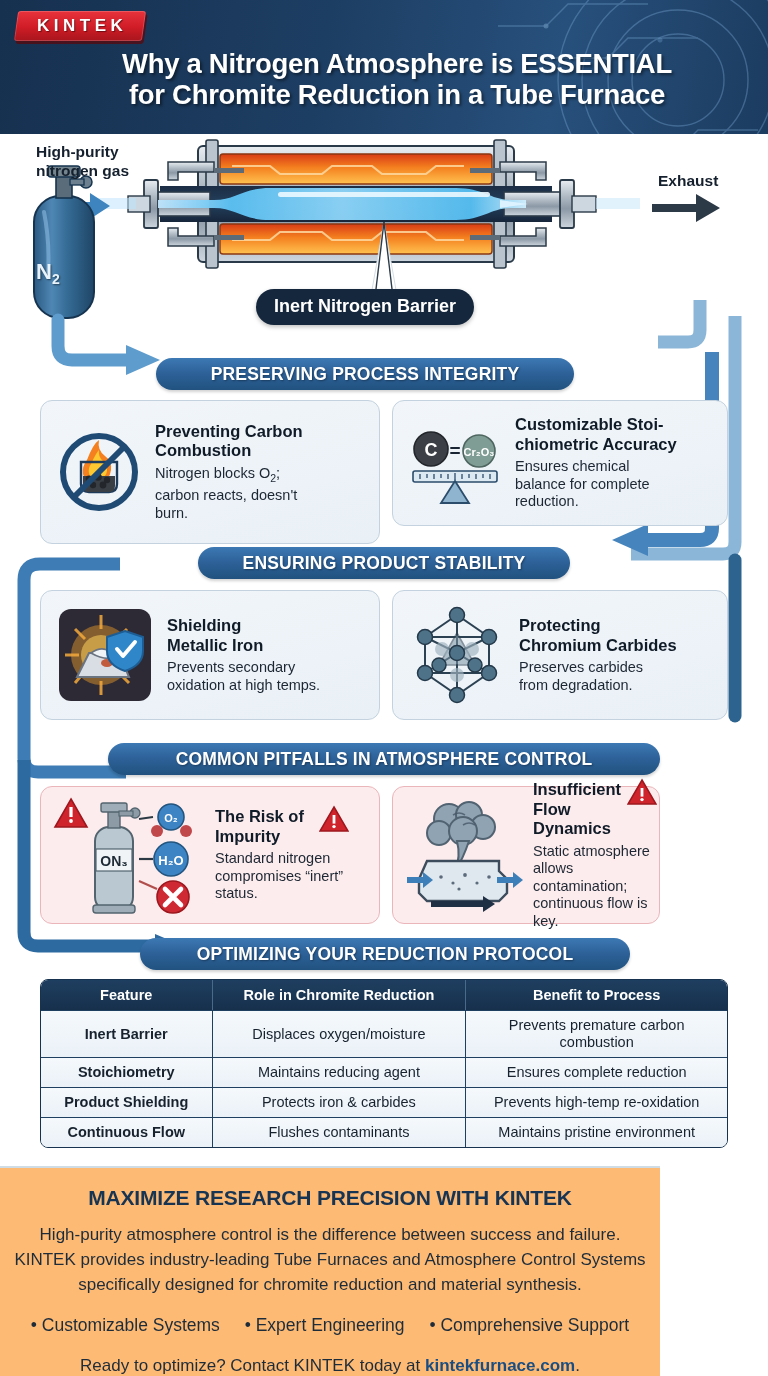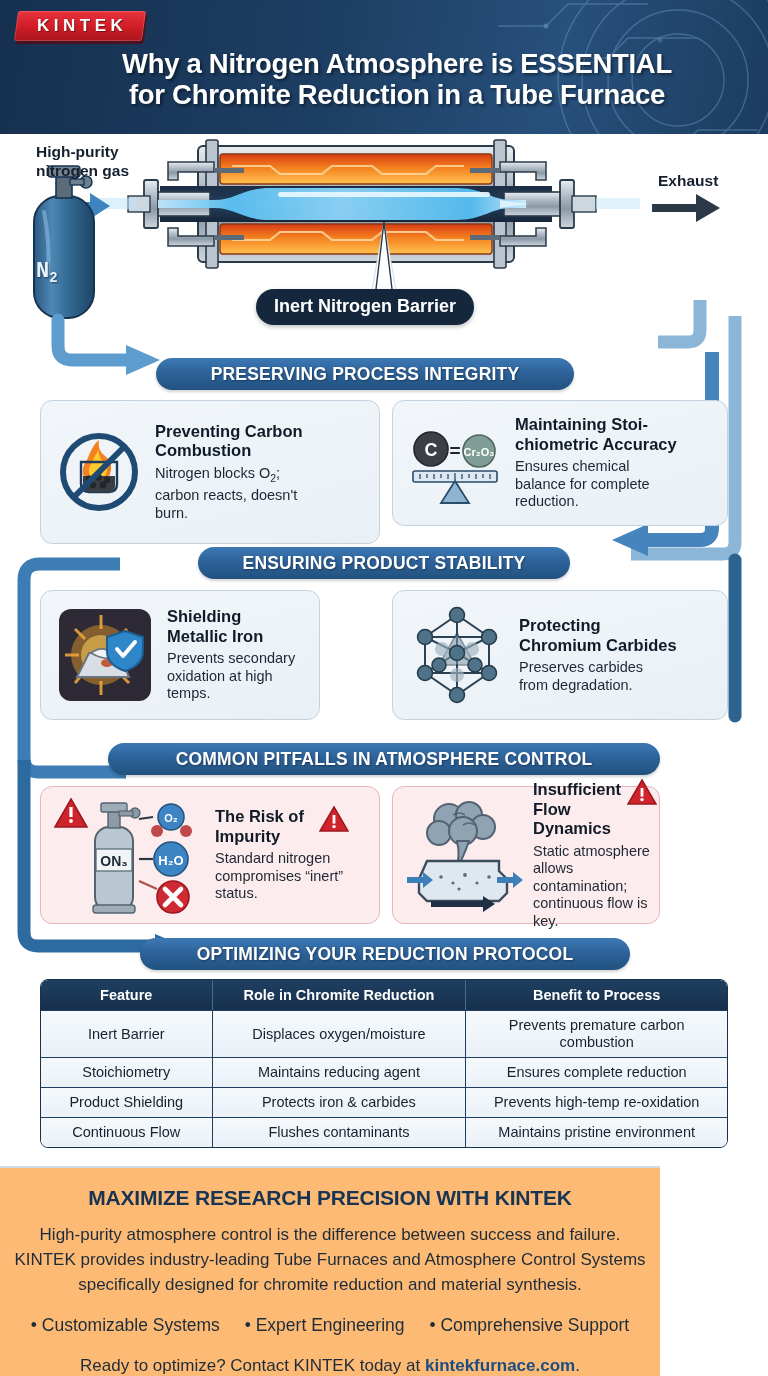--- a/index.html
+++ b/index.html
@@ -50,21 +50,20 @@
     font-size:15.5px; font-weight:bold; color:#15202e; line-height:19px;
   }
   .lbl-exhaust {
     position:absolute; left:658px; top:38px;
     font-size:15.5px; font-weight:bold; color:#15202e;
   }
   .n2-label {
     position:absolute; left:36px; top:125px;
     font-size:22px; font-weight:bold; color:#e8f2fb;
     text-shadow:1px 1px 2px rgba(0,0,0,.5);
-    font-family:Liberation Mono, monospace;
   }
   .n2-label sub { font-size:14px; }
   .barrier-pill {
     position:absolute; left:256px; top:155px;
     background:#14273c; color:#fff; border-radius:18px;
     padding:7px 18px 8px; font-size:18px; font-weight:bold;
     box-shadow:0 2px 4px rgba(0,0,0,.25);
   }
 
   
@@ -112,21 +111,21 @@
   }
   .ptable th:last-child { border-right:none; }
   .ptable td {
     background: linear-gradient(180deg,#f5f9fc 0%,#eaf1f7 100%);
     font-size:14.5px; color:#17222e; text-align:center;
     padding:6px 6px; line-height:17px;
     border-right:1.3px solid #1f3f60;
     border-top:1.3px solid #1f3f60;
   }
   .ptable td:last-child { border-right:none; }
-  .ptable td.feat { font-weight:normal;margin-left:37px; }
+  .ptable td.feat { font-weight:bold;margin-left:37px; }
 
   
   .footer {
     position:absolute; left:0; top:1166px; width:660px; height:210px;
     background:#fdba74; border-top:2px solid #cfdce6;
     text-align:center; padding-top:18px;
   }
   .ft-head {
     font-size:21px; font-weight:bold; color:#173453; letter-spacing:-0.2px;
   }
@@ -359,34 +358,34 @@
             <line x1="64" y1="57" x2="64" y2="61"></line>
           <line x1="71" y1="57" x2="71" y2="62"></line>
             <line x1="78" y1="57" x2="78" y2="61"></line>
           <line x1="85" y1="57" x2="85" y2="62"></line>
         </g>
         <path d="M50 64 L36 86 H64 Z" fill="#8fb4cf" stroke="#2b4c6b" stroke-width="1.8"></path>
       </svg>
     </div>
     <div class="card-txt">
       <div class="card-title">
-        <div>Maintaining Stoi-</div>
+        <div>Customizable Stoi-</div>
         <div>chiometric Accuracy</div>
       </div>
       <div class="card-desc">
         <span>Ensures chemical</span><br>
         <span>balance for complete</span><br>
         <span>reduction.</span>
       </div>
     </div>
   </div>
 
   <div class="sec-badge" style="left:198px; top:547px; width:372px;">ENSURING PRODUCT STABILITY</div>
 
-  <div class="card" style="left:40px; top:590px; width:280px; height:130px;">
+  <div class="card" style="left:40px; top:590px; width:340px; height:130px;">
     <div class="card-icon">
       <svg width="104" height="104" viewBox="0 0 104 104">
         <rect x="6" y="6" width="92" height="92" rx="12" fill="#2d2a35"></rect>
         <g opacity=".95">
           <circle cx="48" cy="52" r="30" fill="#f9a527" opacity=".45"></circle>
           <circle cx="48" cy="52" r="20" fill="#ffd25a" opacity=".6"></circle>
           <g stroke="#ffb13c" stroke-width="3" opacity=".85">
             <line x1="48" y1="12" x2="48" y2="26"></line>
               <line x1="48" y1="78" x2="48" y2="92"></line>
             <line x1="12" y1="52" x2="26" y2="52"></line>

